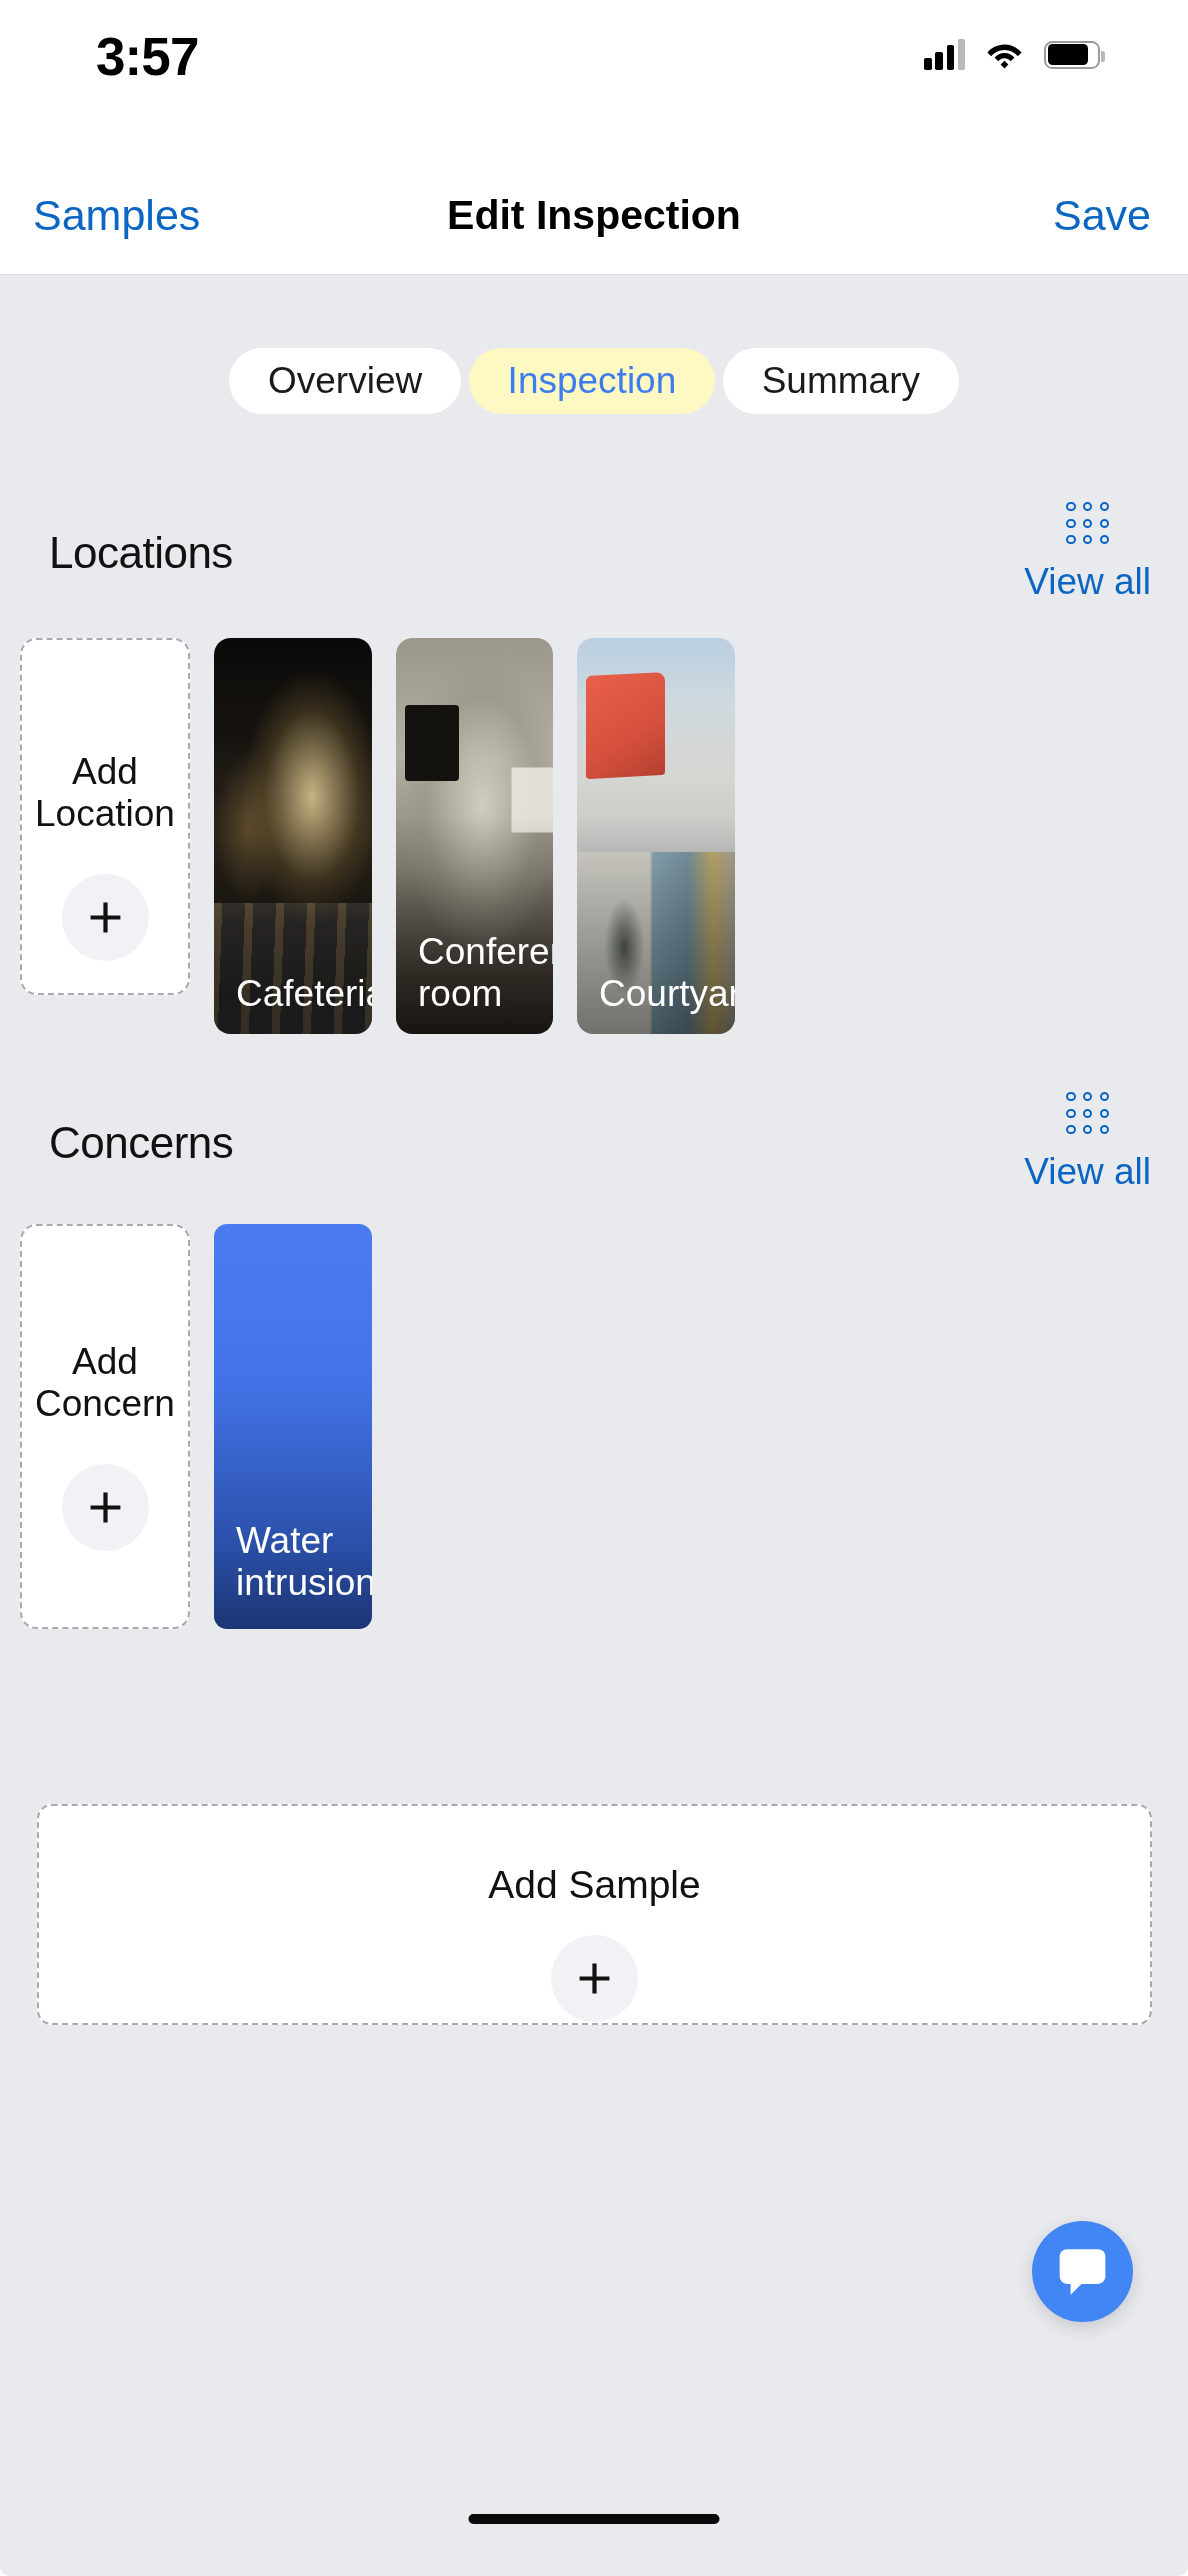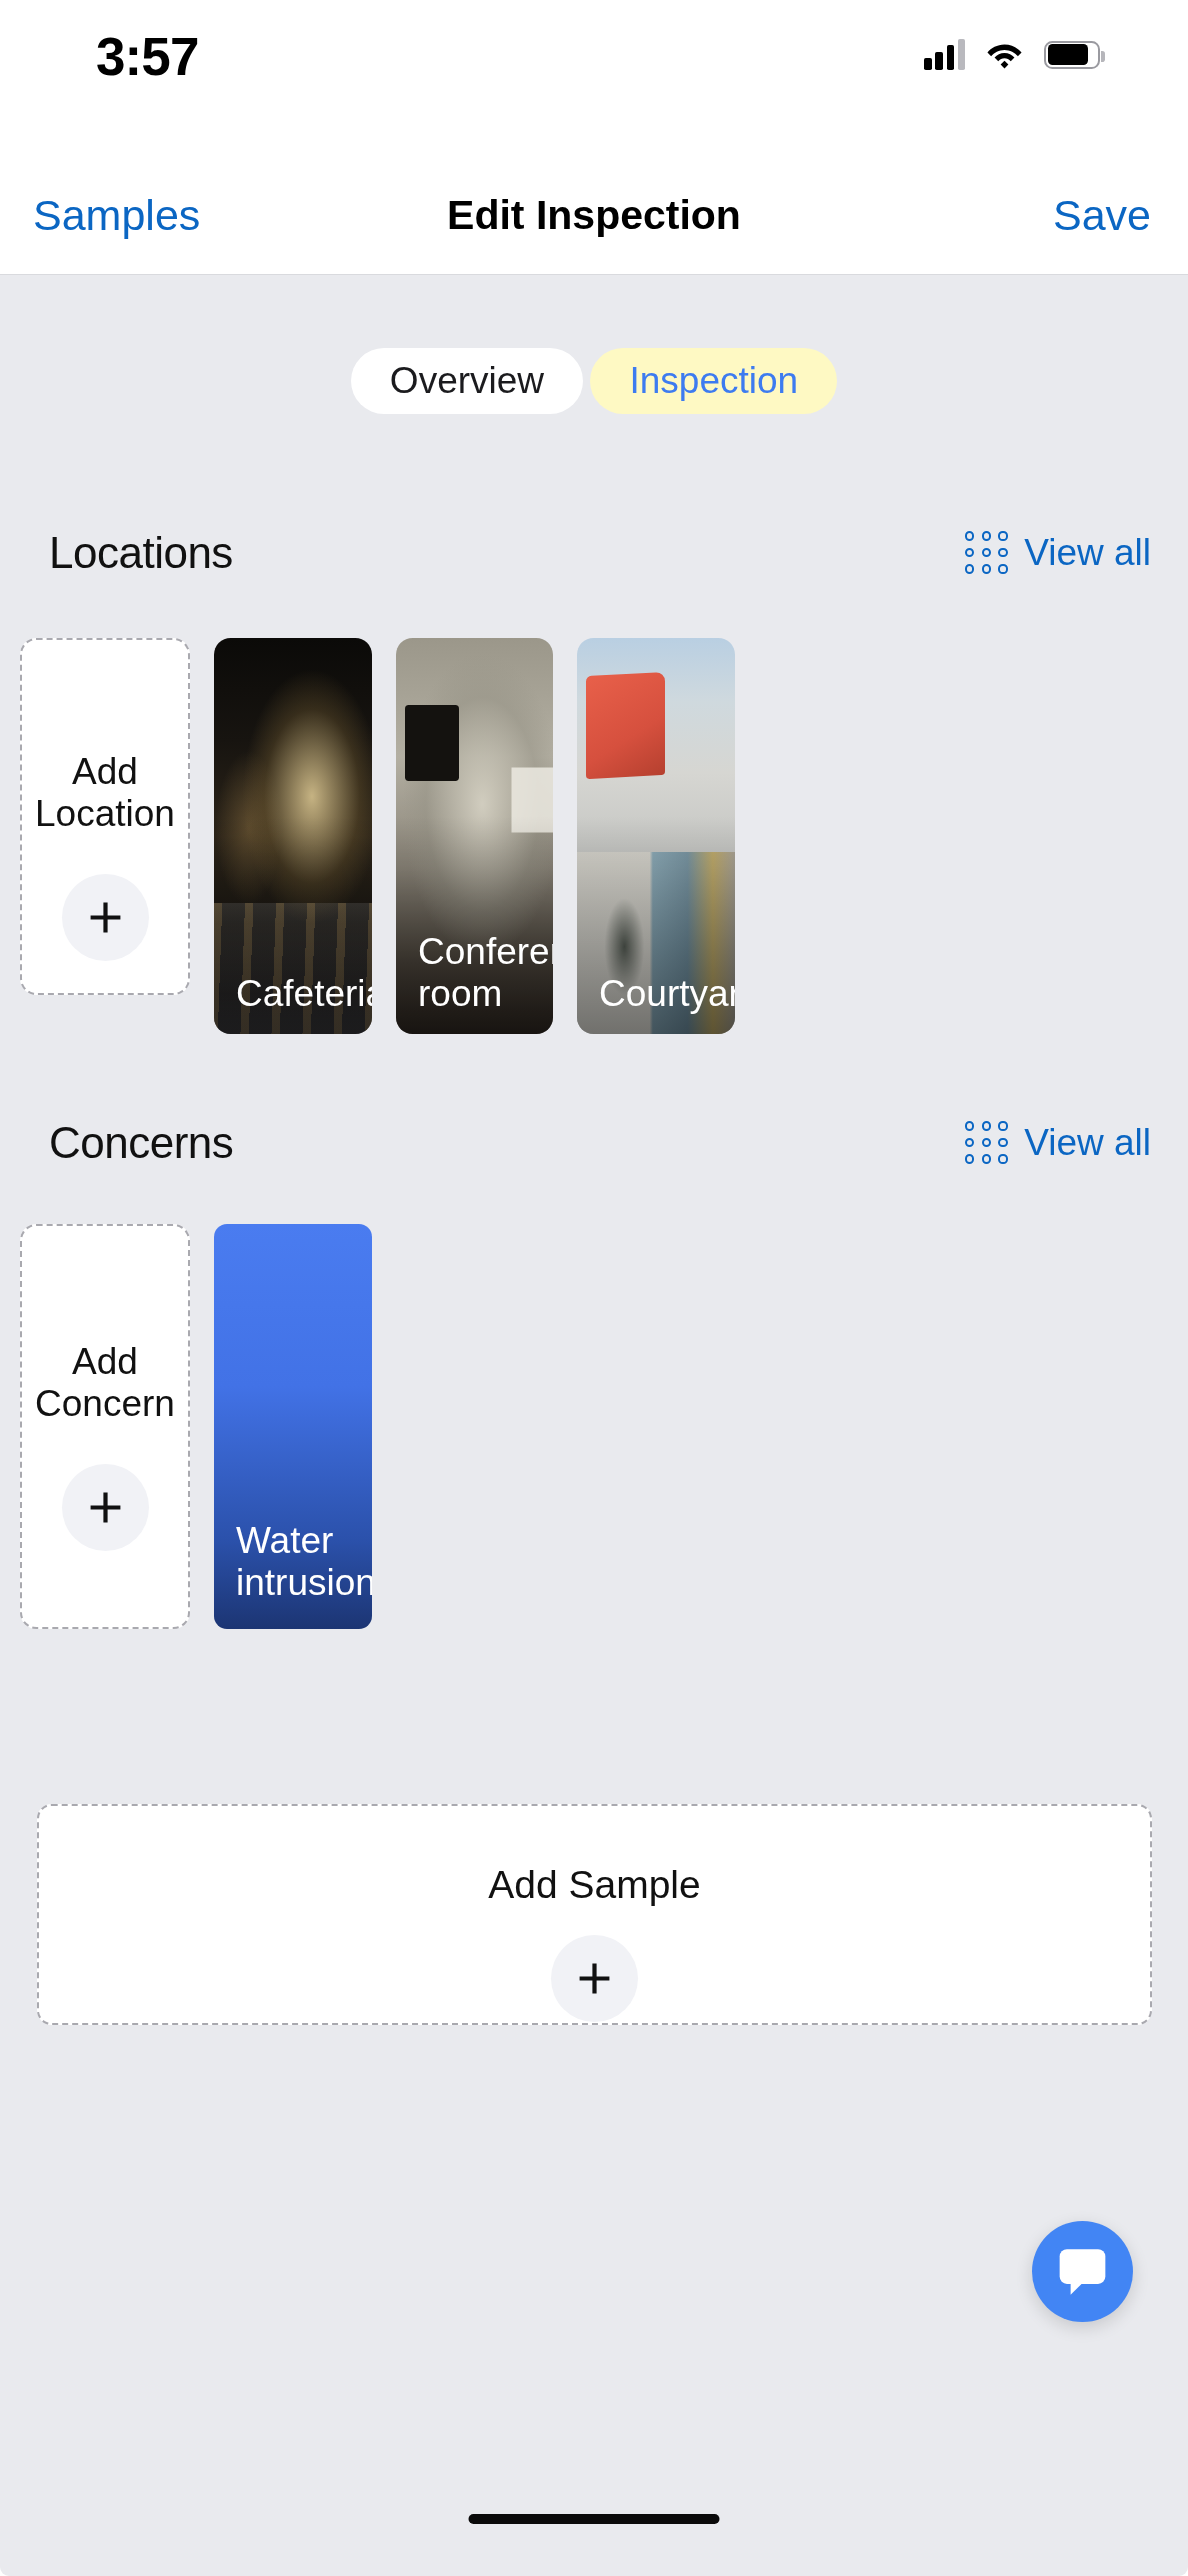--- a/index.html
+++ b/index.html
@@ -75,21 +75,21 @@
   .tab.active{ background:#fef9c3; color:#3d7bf0; }
 
   
   .section-head{
     position:absolute; left:0; width:1188px; height:55px;
     display:flex; align-items:center; padding:0 37px 0 49px;
   }
   .section-title{ font-size:44px; color:#111; font-weight:normal; letter-spacing:-0.5px; }
   .viewall{
     margin-left:auto; display:flex; align-items:center; gap:16.6px;
-    background:none; border:none; cursor:pointer; font-family:inherit;
+    background:none; border:none; cursor:pointer; font-family:inherit;flex-direction:column;
   }
   .grid-icon{ display:grid; grid-template-columns:repeat(3,9.2px); gap:7.4px; }
   .grid-icon span{
     width:9.2px; height:9.2px; border-radius:50%;
     border:2.3px solid #0b66c3; box-sizing:border-box;
   }
   .viewall-label{ font-size:37px; color:#0b66c3; }
 
   
   .row{ position:absolute; left:0; width:1188px; display:flex; gap:24px; padding-left:20px; overflow:hidden; }
@@ -226,20 +226,21 @@
 
   <div class="navbar">
     <button class="nav-btn nav-cancel">Samples</button>
     <div class="nav-title">Edit Inspection</div>
     <button class="nav-btn nav-save">Save</button>
   </div>
 
   <div class="tabs">
     <button class="tab">Overview</button>
     <button class="tab active">Inspection</button>
+    <button class="tab">Summary</button>
   </div>
 
   <div class="section-head" style="top:525px;">
     <div class="section-title">Locations</div>
     <button class="viewall">
       <span class="grid-icon">
         <span></span>
           <span></span>
           <span></span>
         <span></span>

